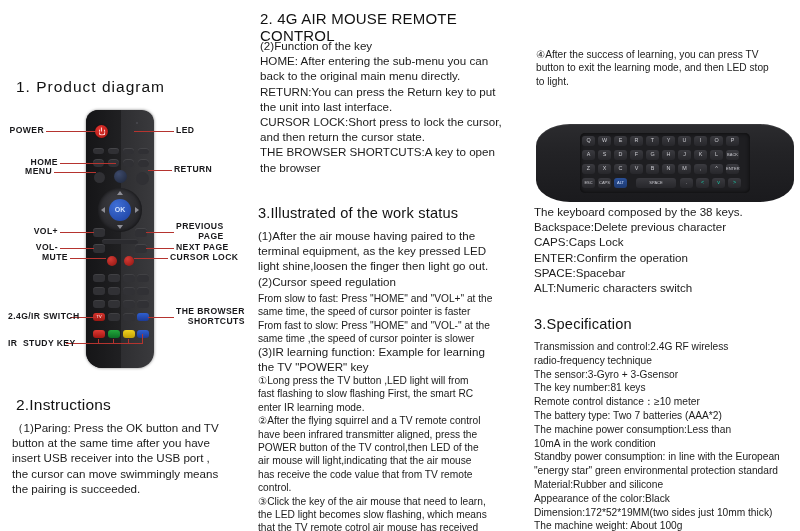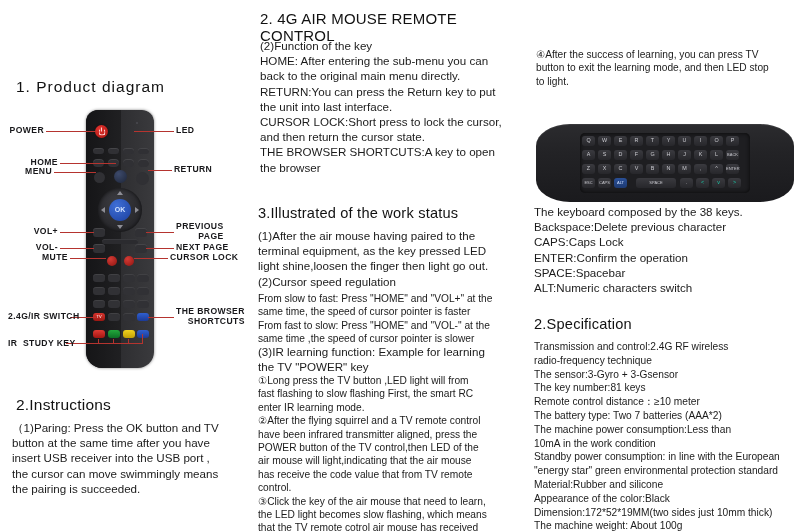--- a/index.html
+++ b/index.html
@@ -361,21 +361,21 @@
 
     <div class="body-txt" id="kb-list">
       <p>The keyboard composed by the 38 keys.</p>
       <p>Backspace:Delete previous character</p>
       <p>CAPS:Caps Lock</p>
       <p>ENTER:Confirm the operation</p>
       <p>SPACE:Spacebar</p>
       <p>ALT:Numeric characters switch</p>
     </div>
 
-    <div class="h1" id="title-spec" style="font-size:14.6px;">2.Specification</div>
+    <div class="h1" id="title-spec" style="font-size:14.6px;">3.Specification</div>
 
     <div class="body-txt small" id="spec-list" style="line-height:13.8px;">
       <p>Transmission and control:2.4G RF wireless</p>
       <p>radio-frequency technique</p>
       <p>The sensor:3-Gyro + 3-Gsensor</p>
       <p>The key number:81 keys</p>
       <p>Remote control distance：≥10 meter</p>
       <p>The battery type: Two 7 batteries (AAA*2)</p>
       <p>The machine power consumption:Less than</p>
       <p>10mA  in the work condition</p>

